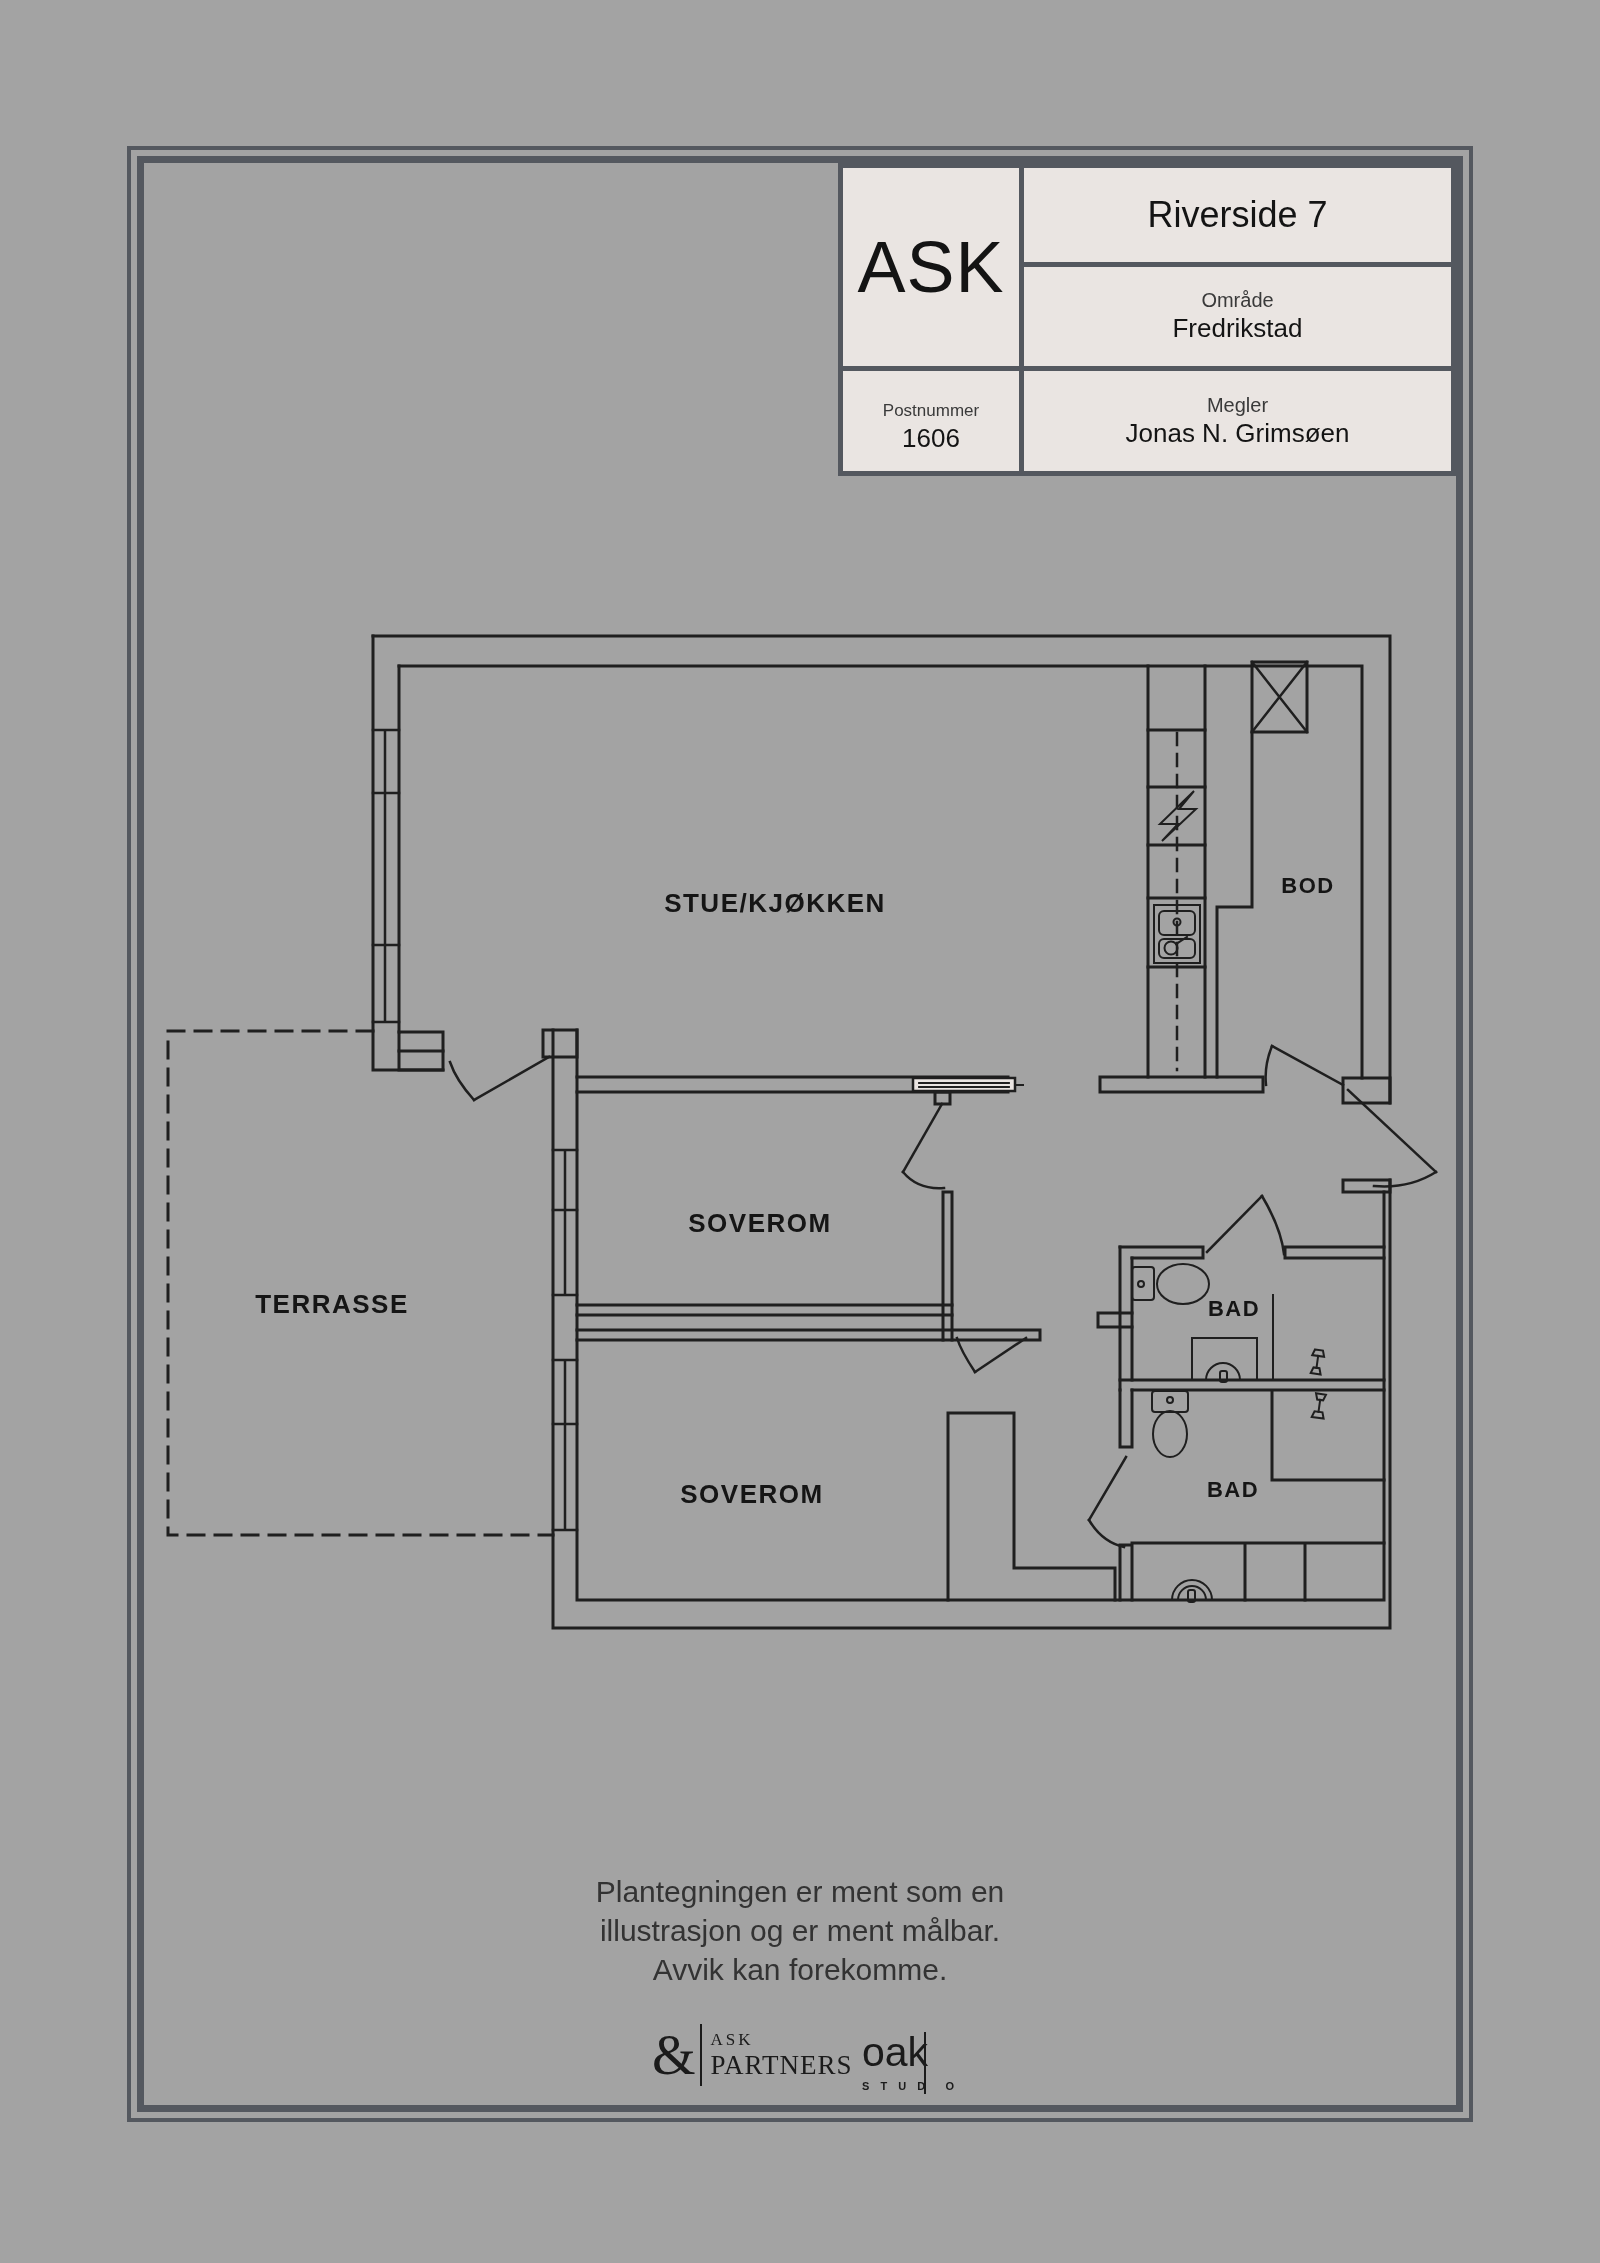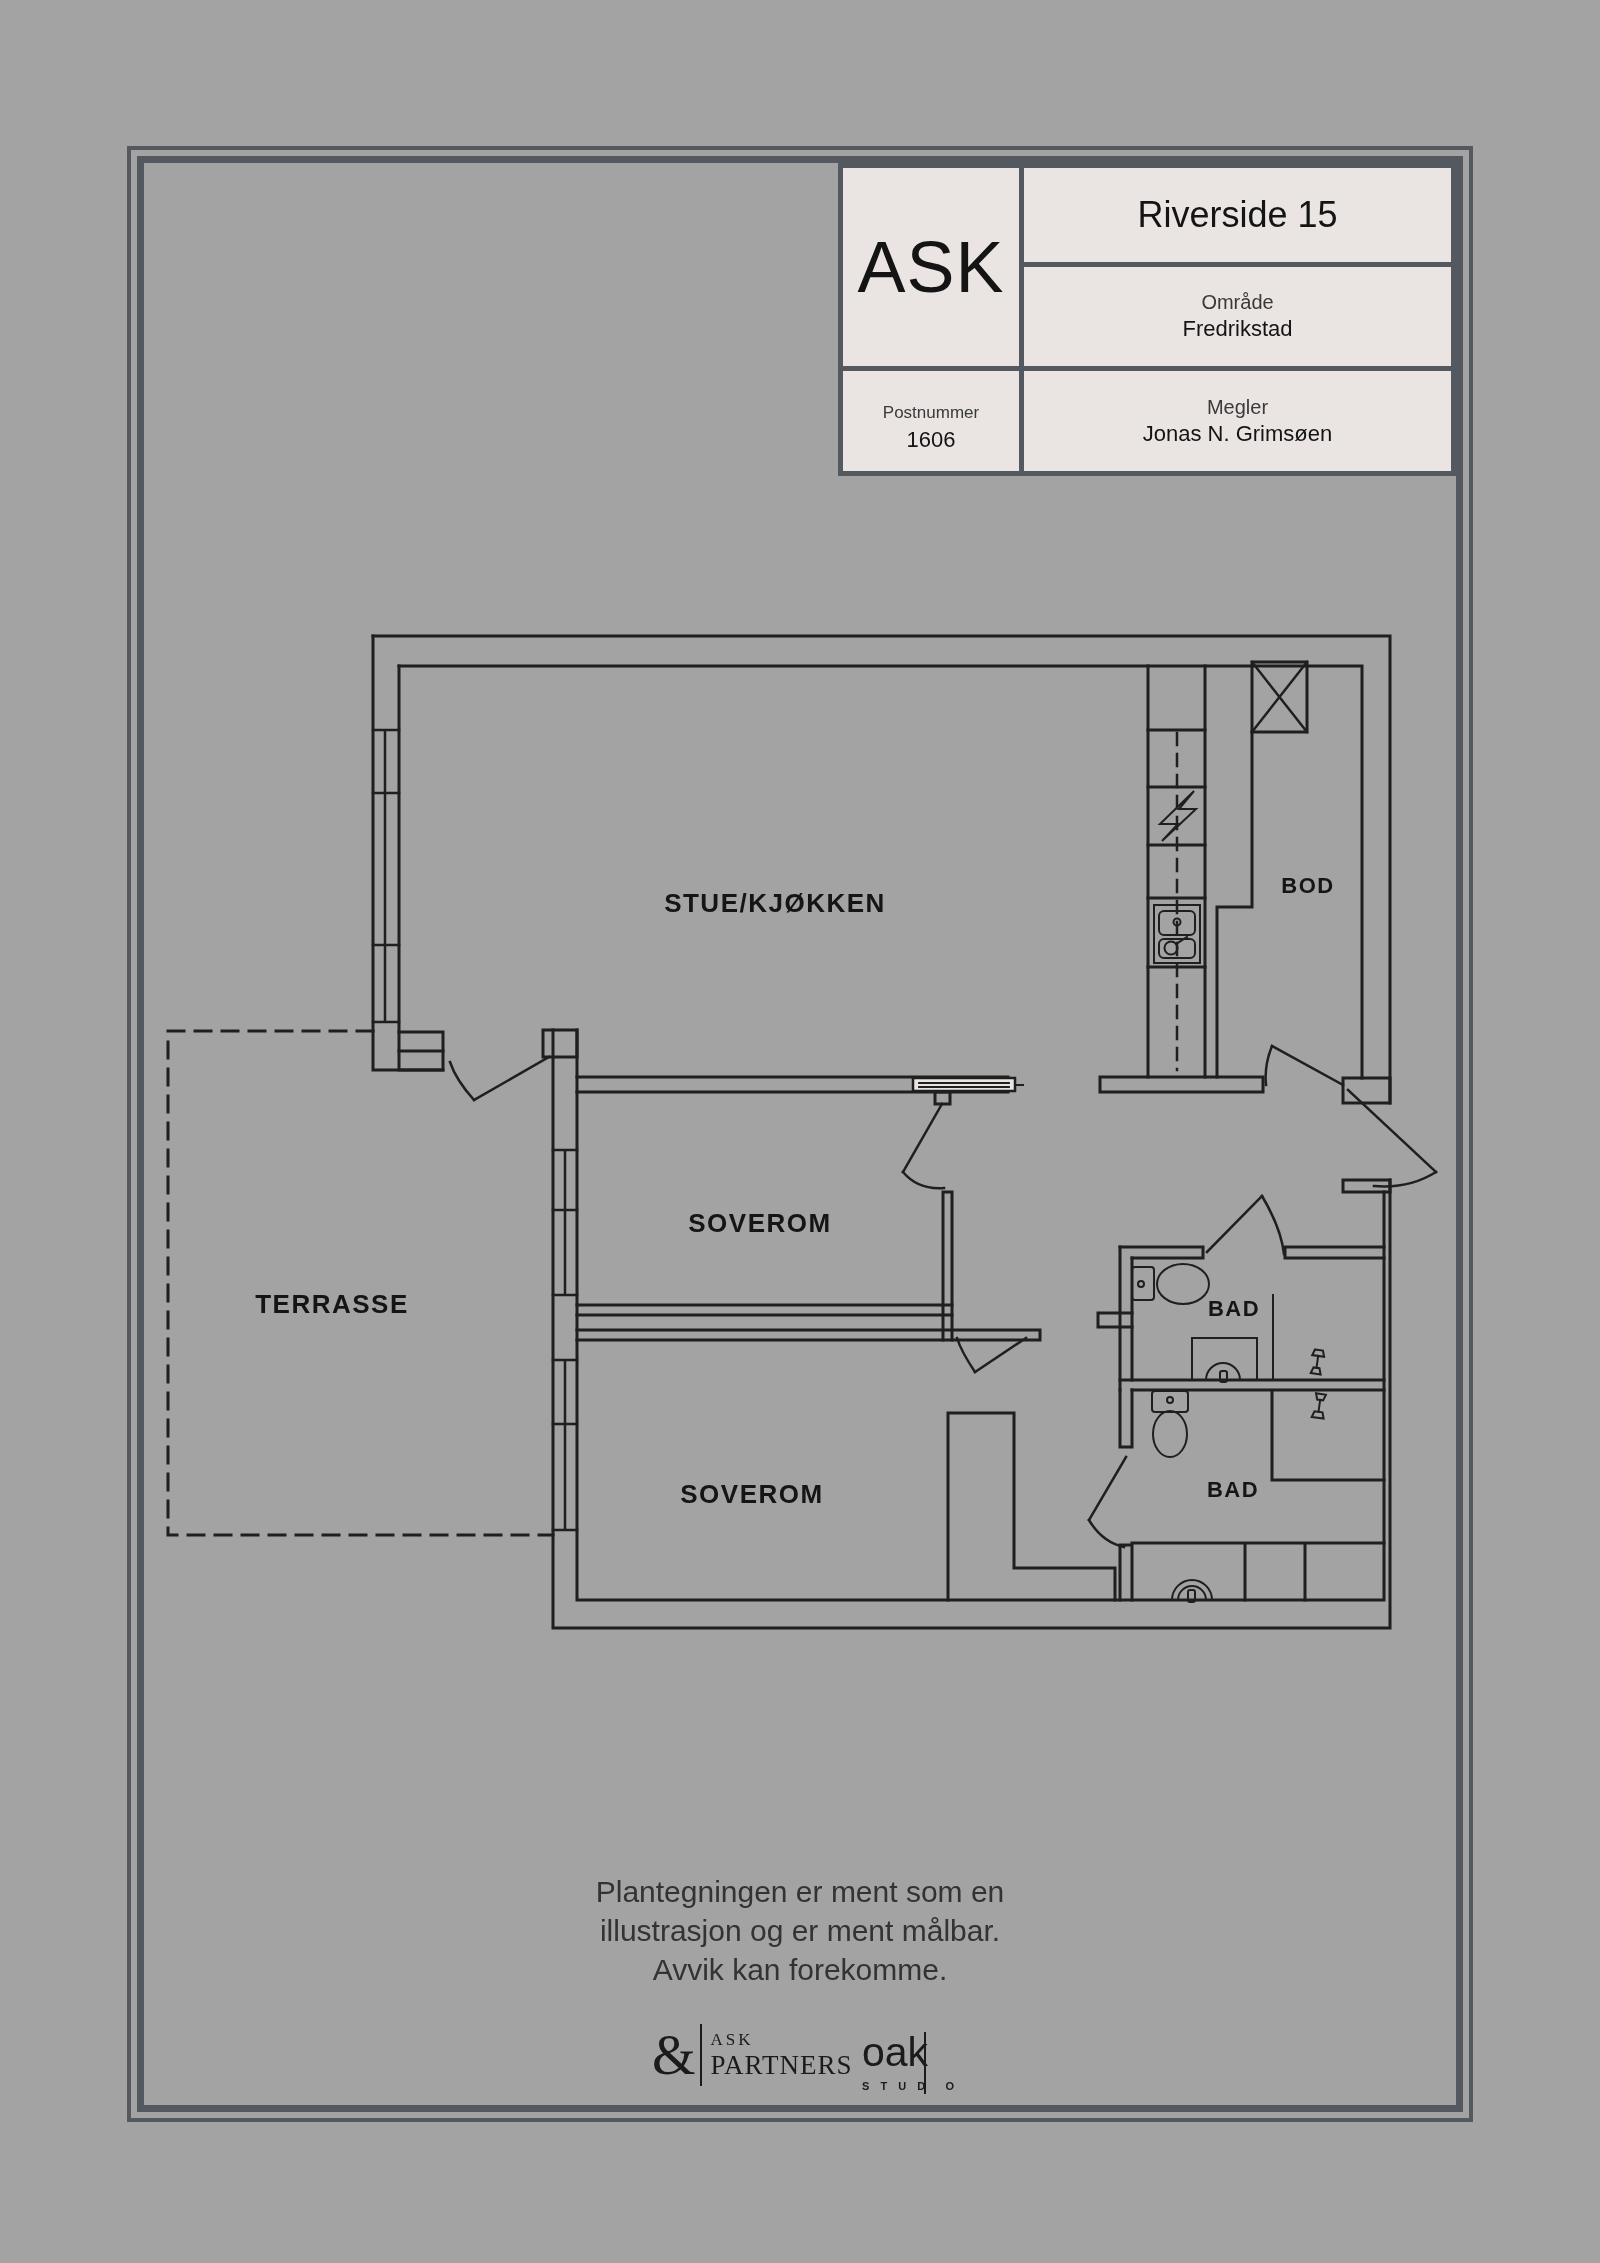--- a/index.html
+++ b/index.html
@@ -11,21 +11,21 @@
 
   
   .title-block{position:absolute;left:838px;top:163px;width:618px;height:313px;
       background:#54585f;display:grid;grid-template-columns:176px 1fr;
       grid-template-rows:94px 99px 1fr;gap:5px;padding:5px;box-sizing:border-box;}
   .tb-cell{background:#eae5e2;display:flex;flex-direction:column;align-items:center;justify-content:center;line-height:1.15;}
   .tb-logo{grid-row:1/3;font-size:72px;letter-spacing:1px;color:#141414;}
   .tb-address{font-size:36px;color:#141414;}
   .tb-label{font-size:20px;color:#3a3a3a;margin-bottom:2px;}
   .tb-label-sm{font-size:17px;color:#3a3a3a;margin-bottom:4px;margin-top:13px;}
-  .tb-value{font-size:22px;color:#141414;}
+  .tb-value{font-size:26px;color:#141414;}
 
   
   .disclaimer{position:absolute;left:0;right:0;top:1872px;text-align:center;
       font-size:30px;line-height:39px;color:#333;font-weight:400;}
 
   
   .logos{position:absolute;left:0;top:2016px;width:1600px;height:80px;}
   .ask-partners{position:absolute;left:652px;top:8px;display:flex;align-items:center;color:#1b1b1b;
       font-family:"Liberation Serif",serif;}
   .amp{font-size:56px;line-height:56px;}
@@ -47,21 +47,21 @@
 <body>
 
 <div class="page">
 
   <div class="frame frame-outer"></div>
   <div class="frame frame-inner"></div>
 
   <div class="title-block">
     <div class="tb-cell tb-logo">ASK</div>
     <div class="tb-cell">
-      <div class="tb-address">Riverside 15</div>
+      <div class="tb-address">Riverside 7</div>
     </div>
     <div class="tb-cell">
       <div class="tb-label">Område</div>
       <div class="tb-value">Fredrikstad</div>
     </div>
     <div class="tb-cell">
       <div class="tb-label-sm">Postnummer</div>
       <div class="tb-value">1606</div>
     </div>
     <div class="tb-cell">

